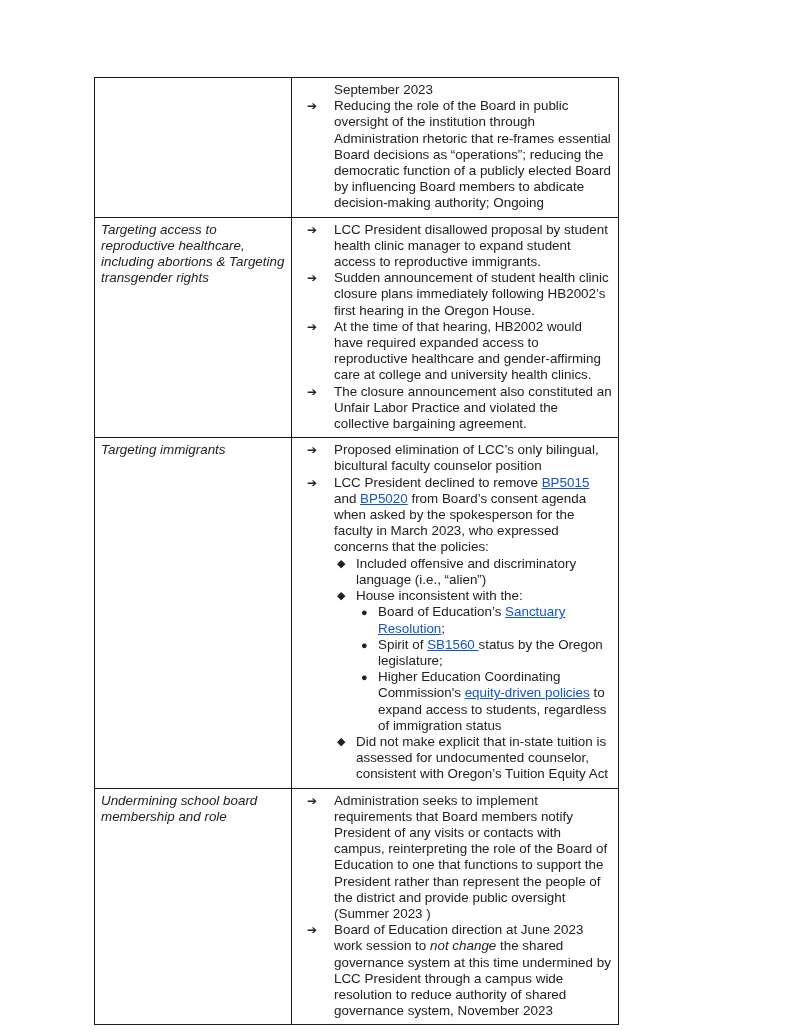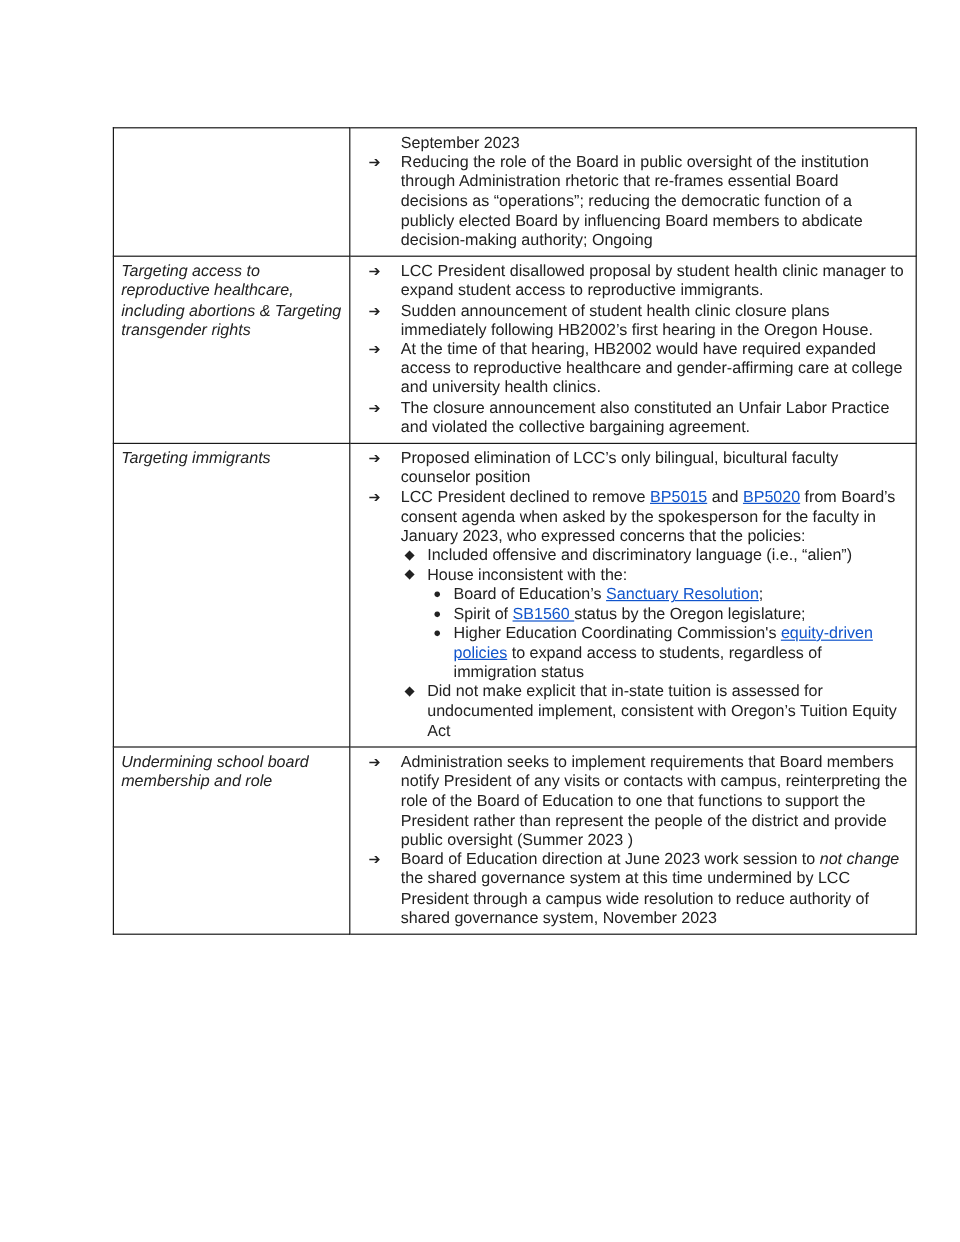--- a/index.html
+++ b/index.html
@@ -12,22 +12,22 @@
     height: 1035px;
     position: relative;
     font-family: "Liberation Sans", sans-serif;
     font-size: 13.4px;
     color: #222222;
     line-height: 16.2px;
   }
   .doc-table {
     position: absolute;
     left: 94px;
-    top: 106px;
-    width: 670px;
+    top: 77px;
+    width: 525px;
     border-collapse: collapse;
     table-layout: fixed;
   }
   .doc-table td {
     border: 1.3px solid #1a1a1a;
     vertical-align: top;
     padding: 4px 6px 5px 6px;
   }
   .doc-table td.col-a {
     width: 184px;
@@ -146,21 +146,21 @@
         <span>Targeting immigrants</span>
       </td>
       <td class="col-b">
         <ul class="arrow-list">
           <li>
             <span class="arrow-glyph">➔</span>
             <span>Proposed elimination of LCC’s only bilingual, bicultural faculty counselor position</span>
           </li>
           <li>
             <span class="arrow-glyph">➔</span>
-            <span>LCC President declined to remove </span><a class="doc-link" href="#">BP5015</a><span> and </span><a class="doc-link" href="#">BP5020</a><span> from Board’s consent agenda when asked by the spokesperson for the faculty in January 2023, who expressed concerns that the policies:</span>
+            <span>LCC President declined to remove </span><a class="doc-link" href="#">BP5015</a><span> and </span><a class="doc-link" href="#">BP5020</a><span> from Board’s consent agenda when asked by the spokesperson for the faculty in March 2023, who expressed concerns that the policies:</span>
             <ul class="diamond-list">
               <li>
                 <span class="diamond-glyph">◆</span>
                 <span>Included offensive and discriminatory language (i.e., “alien”)</span>
               </li>
               <li>
                 <span class="diamond-glyph">◆</span>
                 <span>House inconsistent with the:</span>
                 <ul class="dot-list">
                   <li>
@@ -172,21 +172,21 @@
                     <span>Spirit of </span><a class="doc-link" href="#">SB1560 </a><span>status by the Oregon legislature;</span>
                   </li>
                   <li>
                     <span class="dot-glyph">●</span>
                     <span>Higher Education Coordinating Commission's </span><a class="doc-link" href="#">equity-driven policies</a><span> to expand access to students, regardless of immigration status</span>
                   </li>
                 </ul>
               </li>
               <li>
                 <span class="diamond-glyph">◆</span>
-                <span>Did not make explicit that in-state tuition is assessed for undocumented implement, consistent with Oregon’s Tuition Equity Act</span>
+                <span>Did not make explicit that in-state tuition is assessed for undocumented counselor, consistent with Oregon’s Tuition Equity Act</span>
               </li>
             </ul>
           </li>
         </ul>
       </td>
     </tr>
 
     <tr>
       <td class="col-a">
         <span>Undermining school board membership and role</span>

